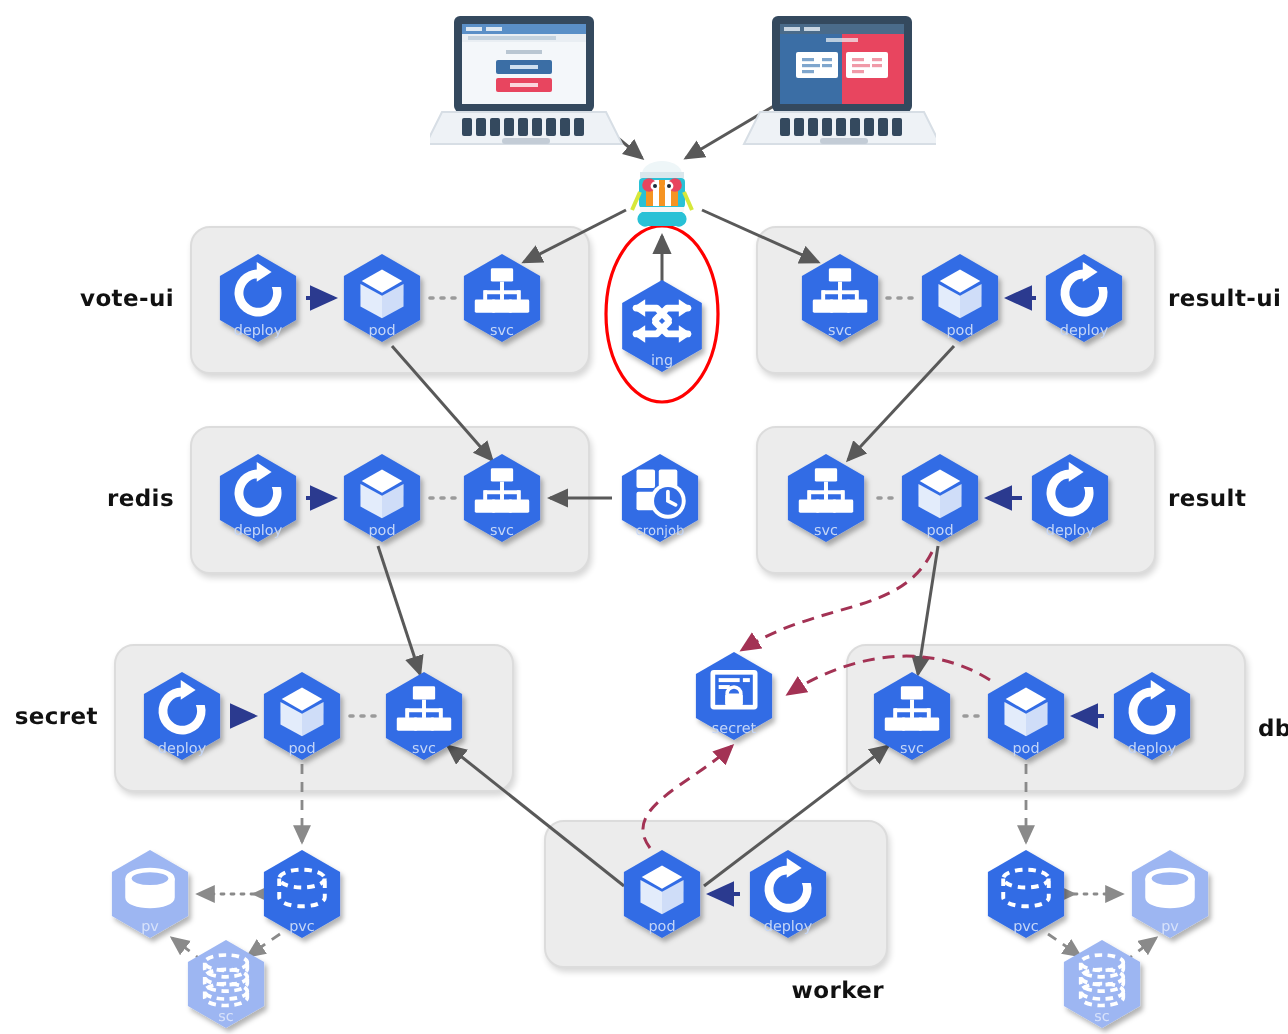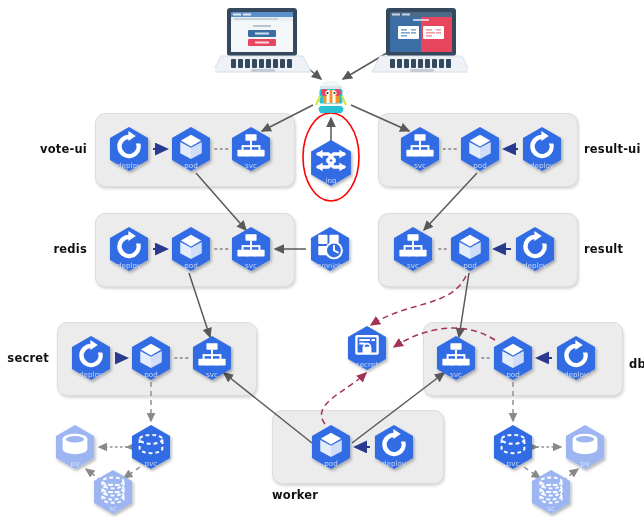--- a/index.html
+++ b/index.html
@@ -21,21 +21,21 @@
     border-radius:10px;box-shadow:1px 2px 3px rgba(0,0,0,0.16);
     z-index:1;
   }
   
   .glabel{
     position:absolute;z-index:4;font-weight:bold;font-size:11.5px;color:#111;
     white-space:nowrap;letter-spacing:.2px;
   }
   .glabel.r{text-align:left;}
   .glabel.l{text-align:right;}
-  .glabel.c{text-align:left;}
+  .glabel.c{text-align:right;}
 
   
   .laptop{position:absolute;z-index:3;}
 </style>
 </head>
 <body>
 
 <div id="stage">
 
   <div id="groups">

